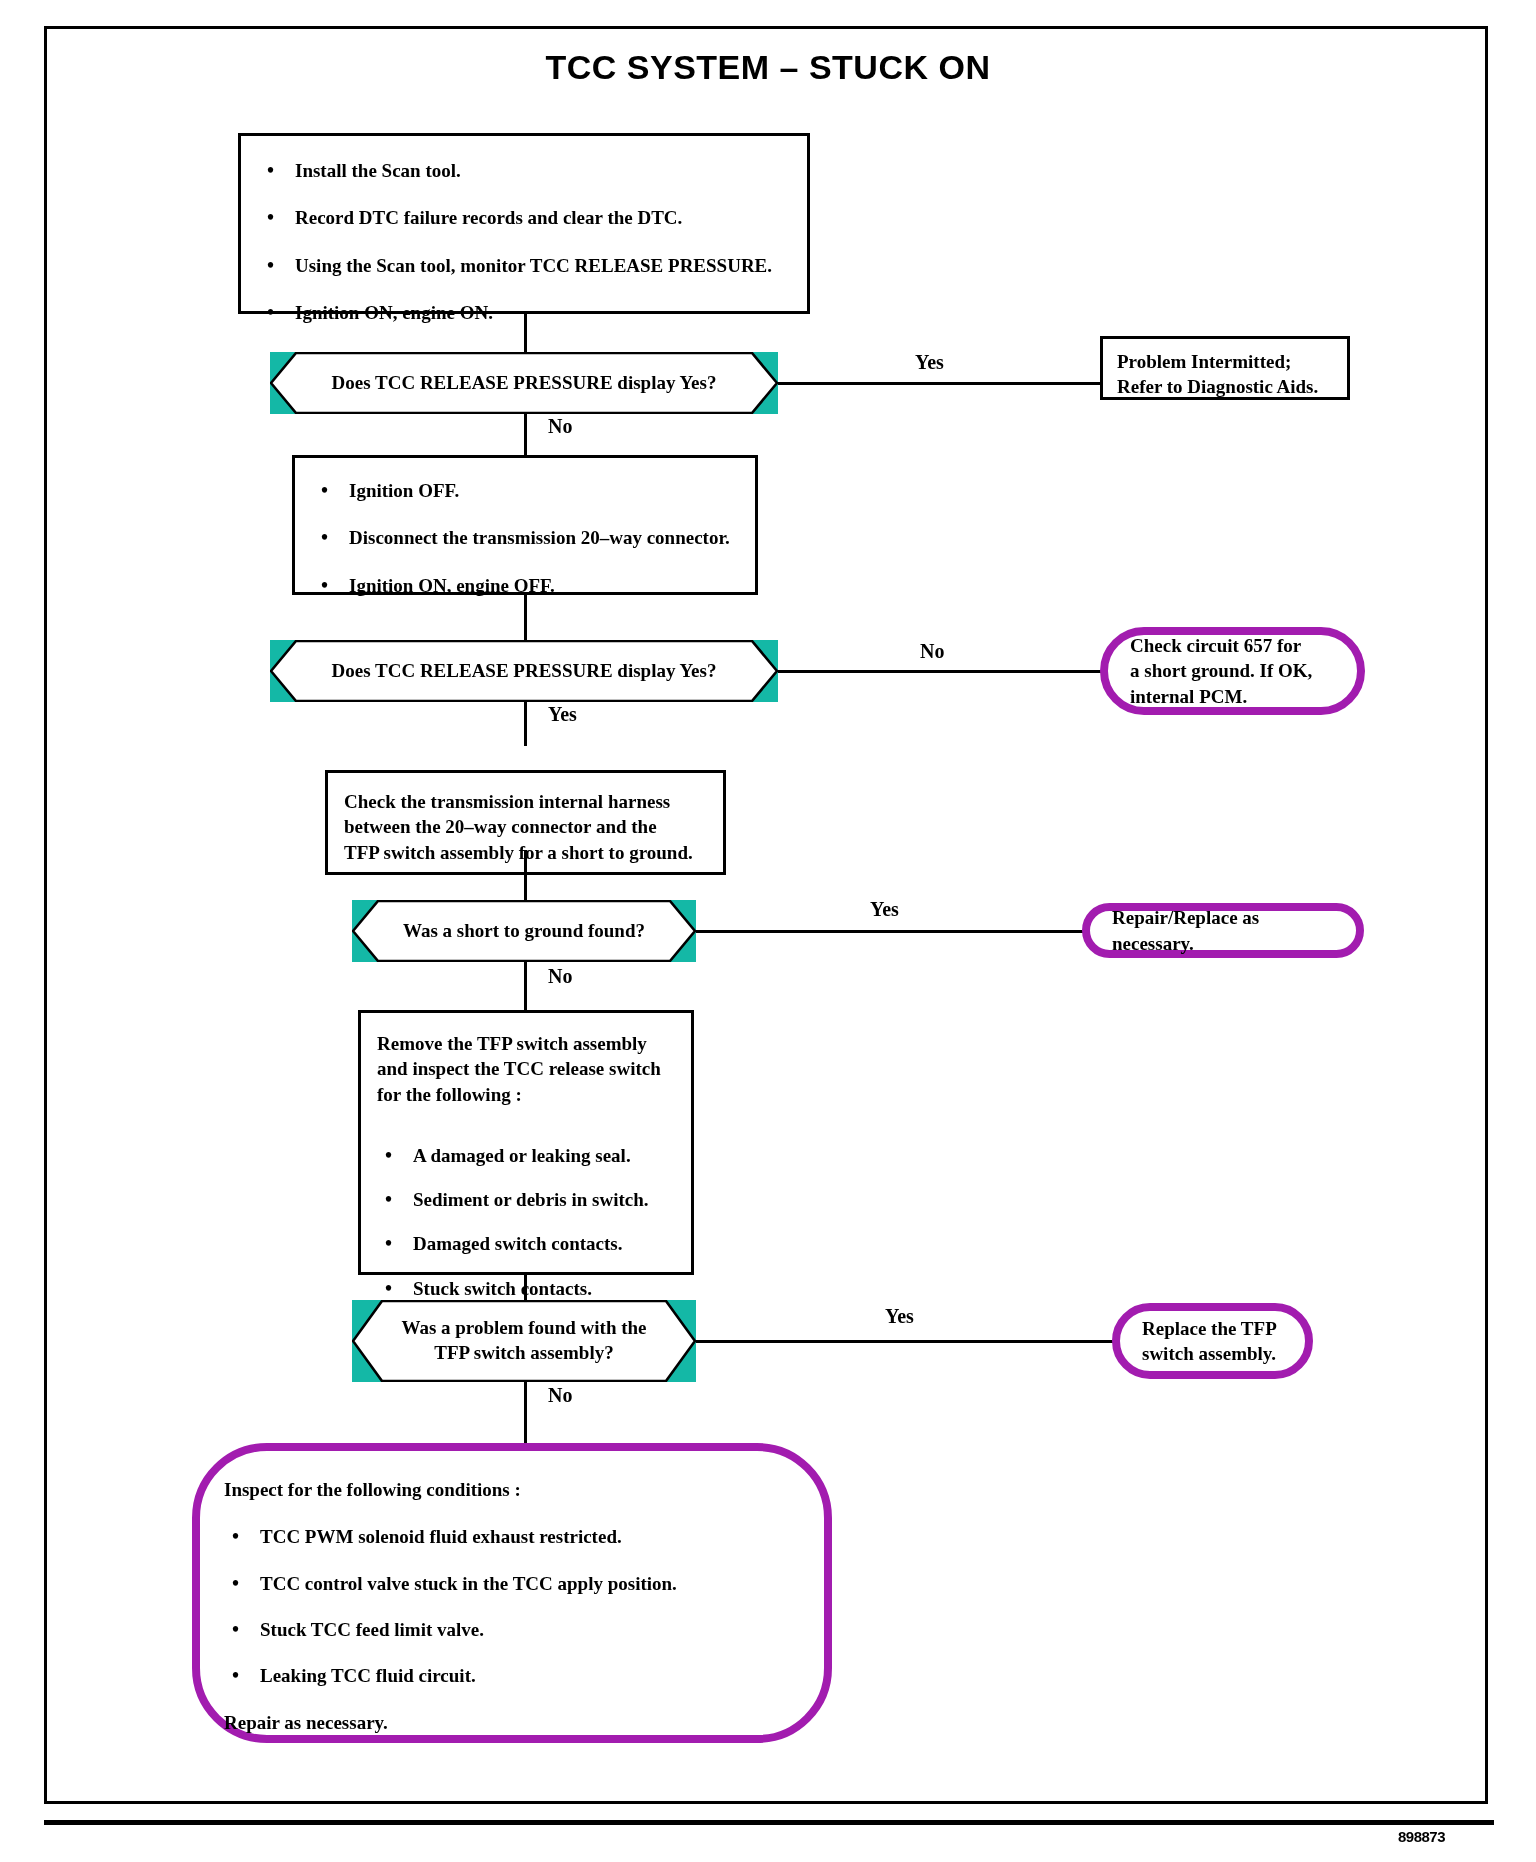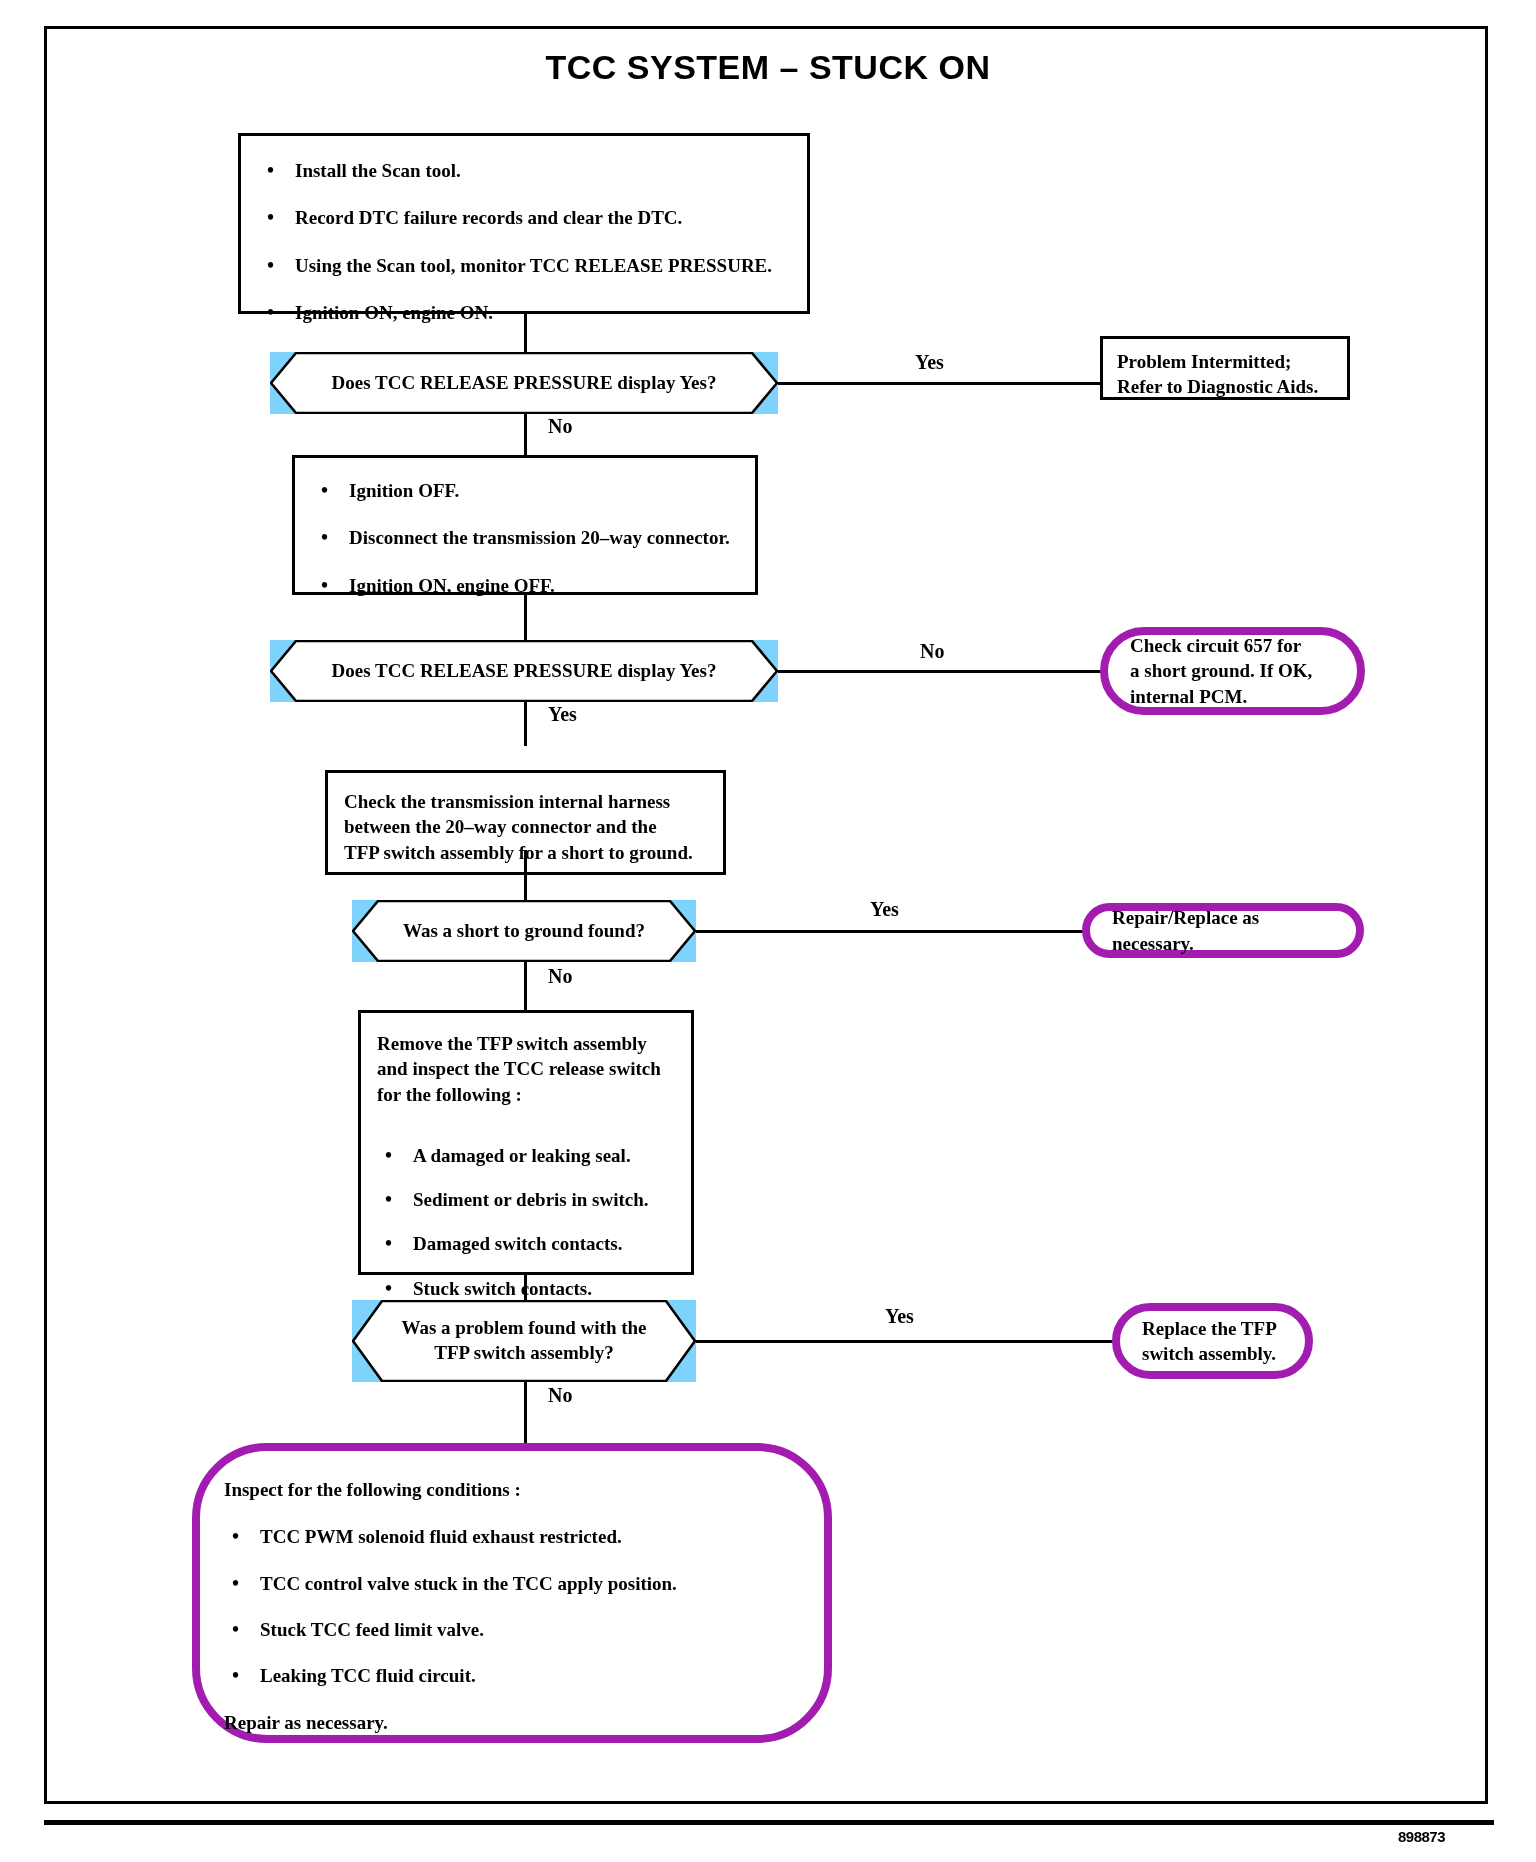--- a/index.html
+++ b/index.html
@@ -72,21 +72,21 @@
   .term {
     border: 8px solid #a21caf;
     background: #fff;
     border-radius: 42px;
     display: flex;
     align-items: center;
   }
   .term .inner { padding: 0 22px; }
 
   .decision {
-    background: #7dd3fc;
+    background: #14b8a6;
     display: flex;
     align-items: center;
     justify-content: center;
     text-align: center;
   }
   .decision .hexwrap {
     position: absolute;
     inset: 0;
   }
   .decision .hexlabel {

